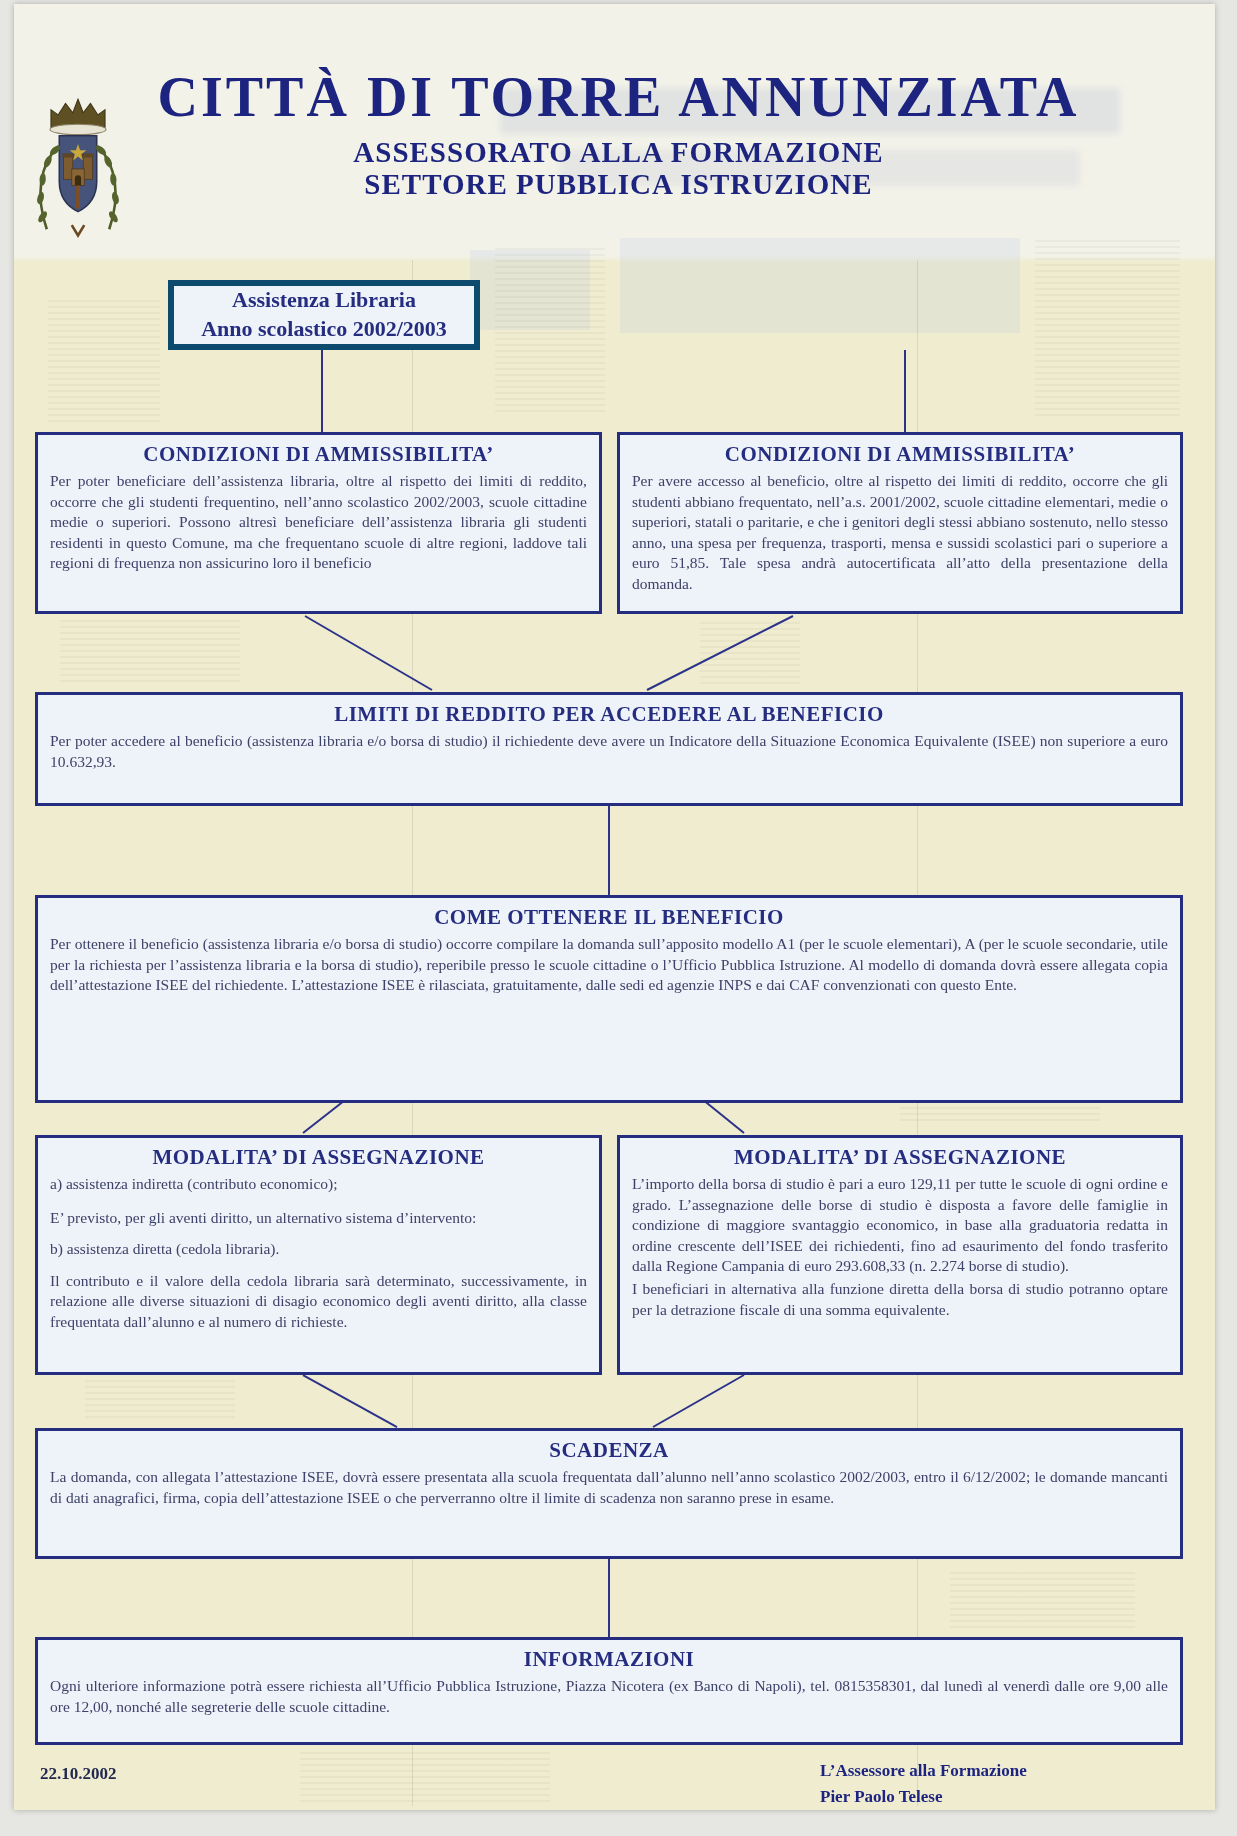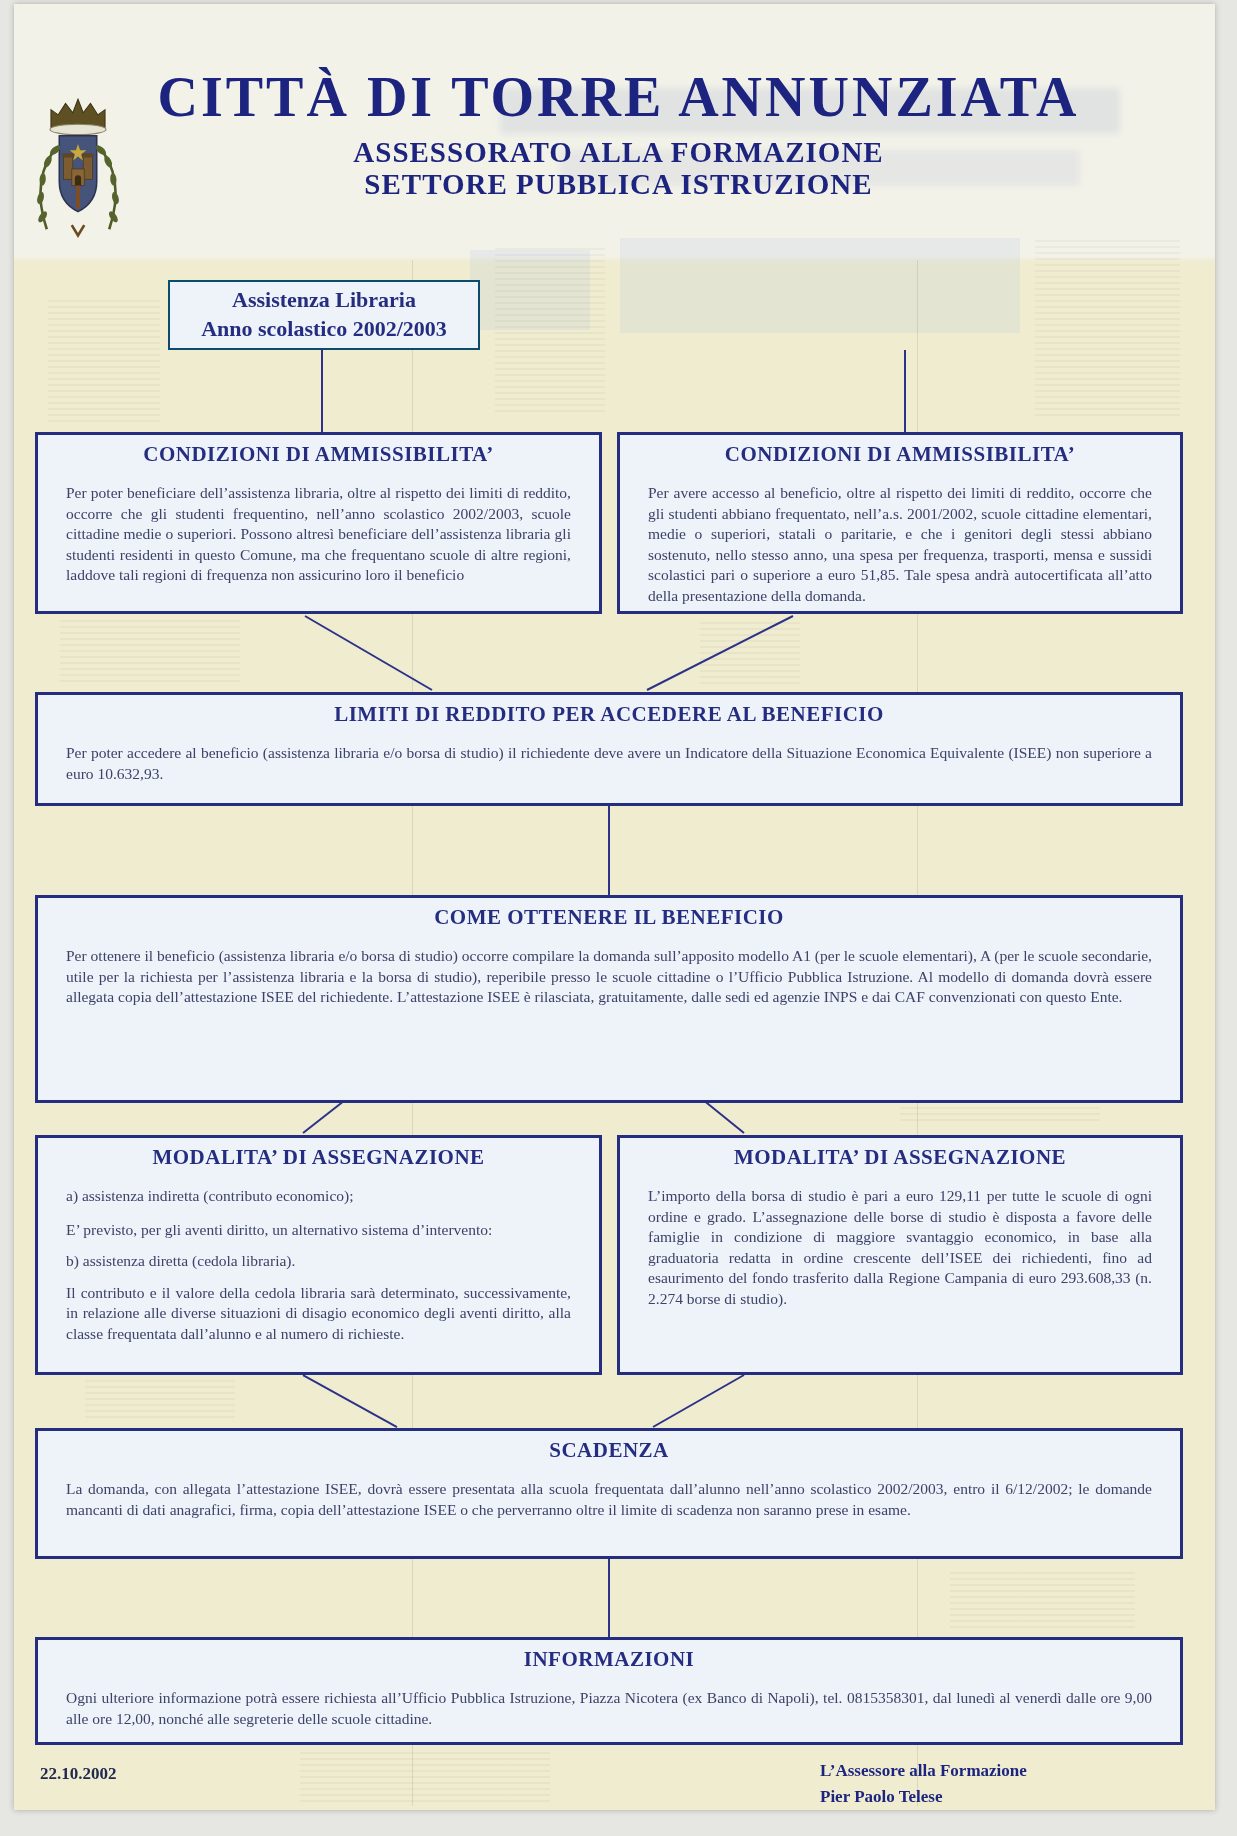--- a/index.html
+++ b/index.html
@@ -13,29 +13,29 @@
     background:repeating-linear-gradient(180deg, rgba(125,122,100,.14) 0 2px, rgba(0,0,0,0) 2px 6px);}
   .ghost-bar{position:absolute;border-radius:4px;filter:blur(3px);}
   .ghost-rule{position:absolute;width:1px;background:rgba(120,118,95,.18);}
   .ghost-patch{position:absolute;background:rgba(185,200,222,.22);}
 
   .hdr-title{position:absolute;left:0;right:0;top:48px;text-align:center;
     color:#1d2480;font-weight:bold;font-size:56px;letter-spacing:3px;white-space:nowrap;margin-top:17px;}
   .hdr-sub{position:absolute;left:0;right:0;text-align:center;color:#1d2480;
     font-weight:bold;font-size:29px;letter-spacing:1px;white-space:nowrap;}
 
-  .label-box{position:absolute;box-sizing:border-box;background:#eef2f9;border:2px solid #0c4a6e;
+  .label-box{position:absolute;box-sizing:border-box;background:#eef2f9;border:6px solid #0c4a6e;
     text-align:center;font-weight:bold;color:#252d80;font-size:22px;line-height:1.3;
     display:flex;flex-direction:column;justify-content:center;}
 
   .box{position:absolute;box-sizing:border-box;background:#eef2f9;border:3px solid #252d80;
     padding:5px 12px 4px;}
   .box-title{text-align:center;color:#252d80;font-weight:bold;font-size:21px;
     letter-spacing:.5px;margin:2px 0 4px;}
-  .box-body{color:#3d4268;font-size:15.5px;line-height:1.33;text-align:justify;margin:16px;}
+  .box-body{color:#3d4268;font-size:15.5px;line-height:1.33;text-align:justify;margin:0;}
   .box-body p{margin:0 0 2px;}
   .spread p{margin:0 0 11px;text-align:left;}
   .spread p:first-child{margin-bottom:13px;}
   .para2{margin-top:2px;}
 
   #connectors{position:absolute;left:0;top:0;pointer-events:none;}
   #connectors line{stroke:#2b3288;stroke-width:2;}
 
   .footer-date{position:absolute;left:40px;top:1764px;color:#23284f;font-weight:bold;font-size:17px;}
   .footer-sign{position:absolute;left:820px;top:1758px;width:300px;text-align:left;
@@ -144,20 +144,21 @@
       <p>a) assistenza indiretta (contributo economico);</p>
       <p>E’ previsto, per gli aventi diritto, un alternativo sistema d’intervento:</p>
       <p>b) assistenza diretta (cedola libraria).</p>
       <p style="text-align:justify;">Il contributo e il valore della cedola libraria sarà determinato, successivamente, in relazione alle diverse situazioni di disagio economico degli aventi diritto, alla classe frequentata dall’alunno e al numero di richieste.</p>
     </div>
   </div>
   <div class="box" style="left:617px;top:1135px;width:566px;height:240px;">
     <div class="box-title">MODALITA’ DI ASSEGNAZIONE</div>
     <div class="box-body">
       <p>L’importo della borsa di studio è pari a euro 129,11 per tutte le scuole di ogni ordine e grado. L’assegnazione delle borse di studio è disposta a favore delle famiglie in condizione di maggiore svantaggio economico, in base alla graduatoria redatta in ordine crescente dell’ISEE dei richiedenti, fino ad esaurimento del fondo trasferito dalla Regione Campania di euro 293.608,33 (n. 2.274 borse di studio).</p>
+      <p class="para2">I beneficiari in alternativa alla funzione diretta della borsa di studio potranno optare per la detrazione fiscale di una somma equivalente.</p>
     </div>
   </div>
 
   <div class="box" style="left:35px;top:1428px;width:1148px;height:131px;">
     <div class="box-title">SCADENZA</div>
     <p class="box-body">La domanda, con allegata l’attestazione ISEE, dovrà essere presentata alla scuola frequentata dall’alunno nell’anno scolastico 2002/2003, entro il 6/12/2002; le domande mancanti di dati anagrafici, firma, copia dell’attestazione ISEE o che perverranno oltre il limite di scadenza non saranno prese in esame.</p>
   </div>
 
   <div class="box" style="left:35px;top:1637px;width:1148px;height:108px;">
     <div class="box-title">INFORMAZIONI</div>

